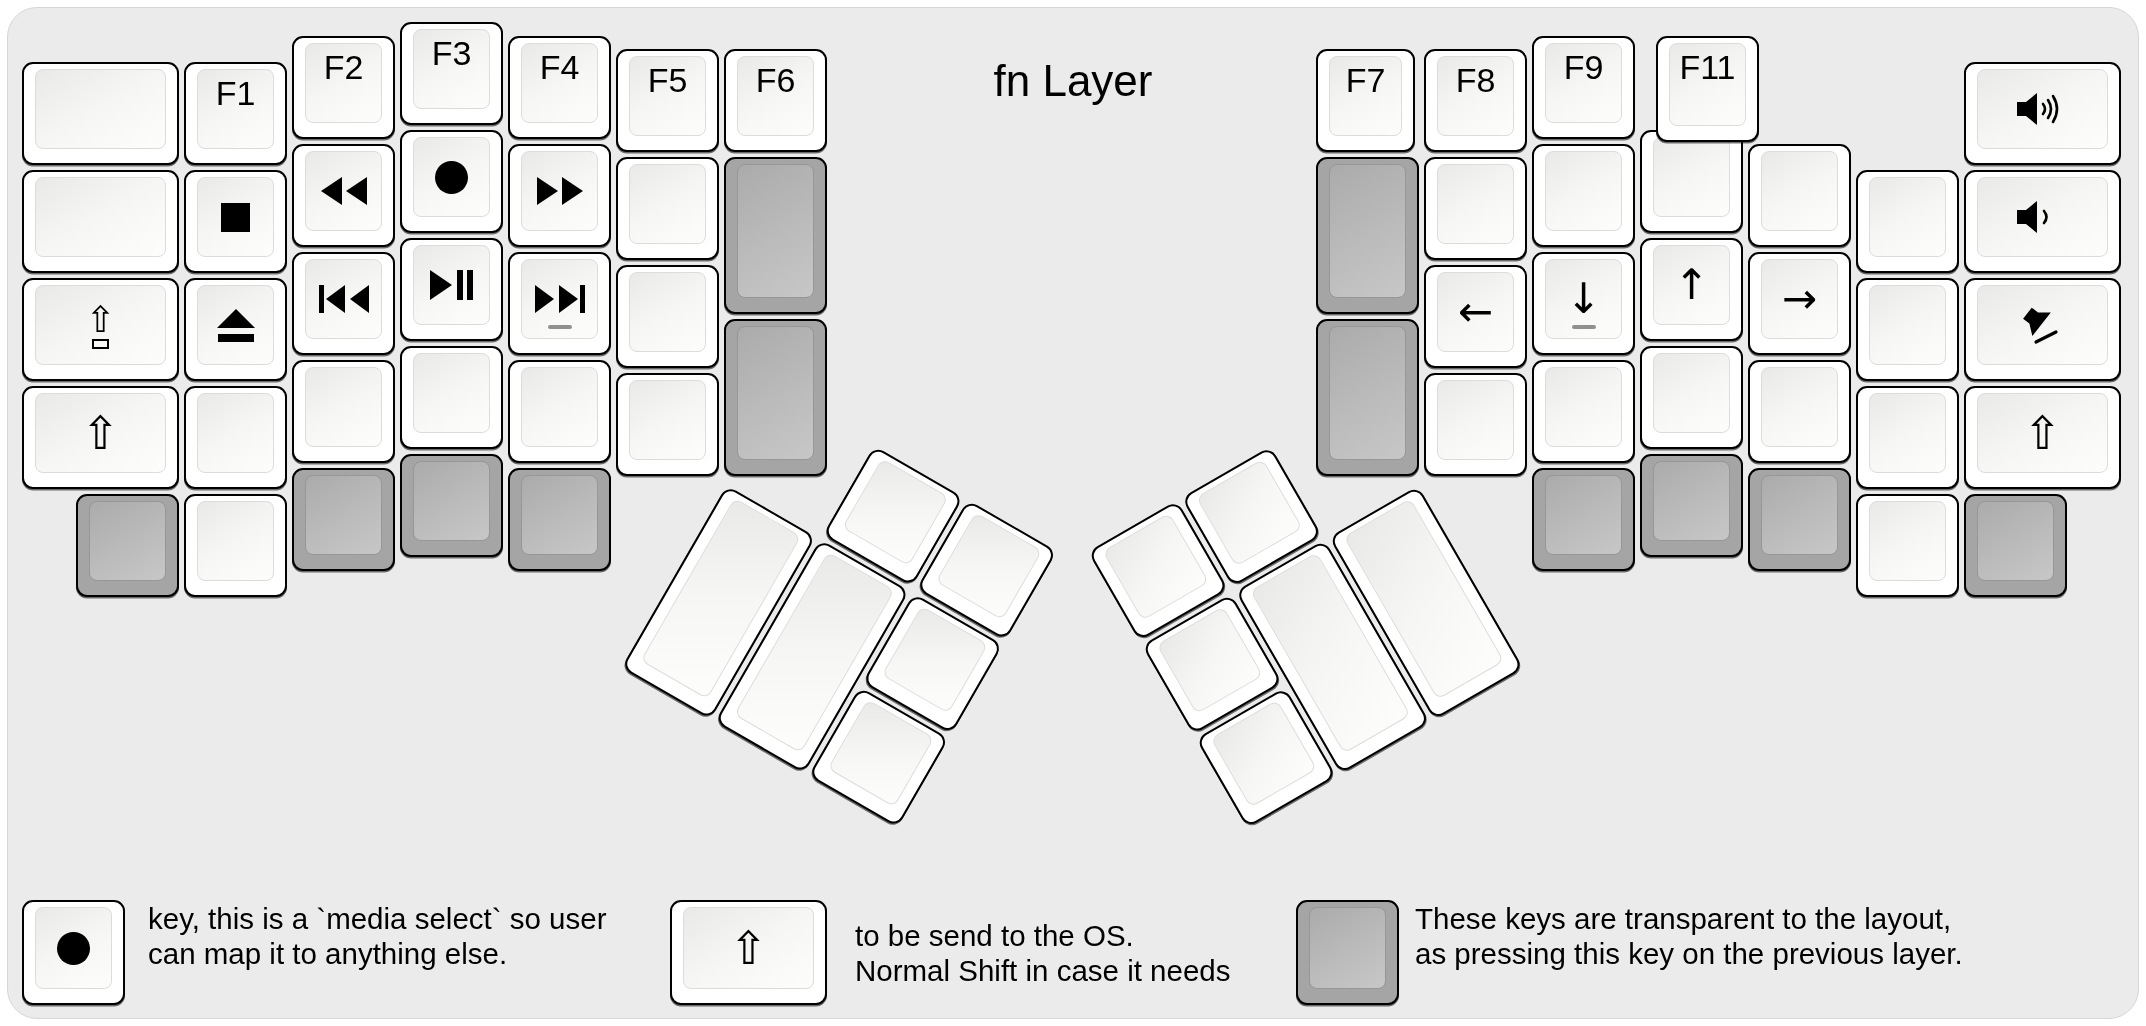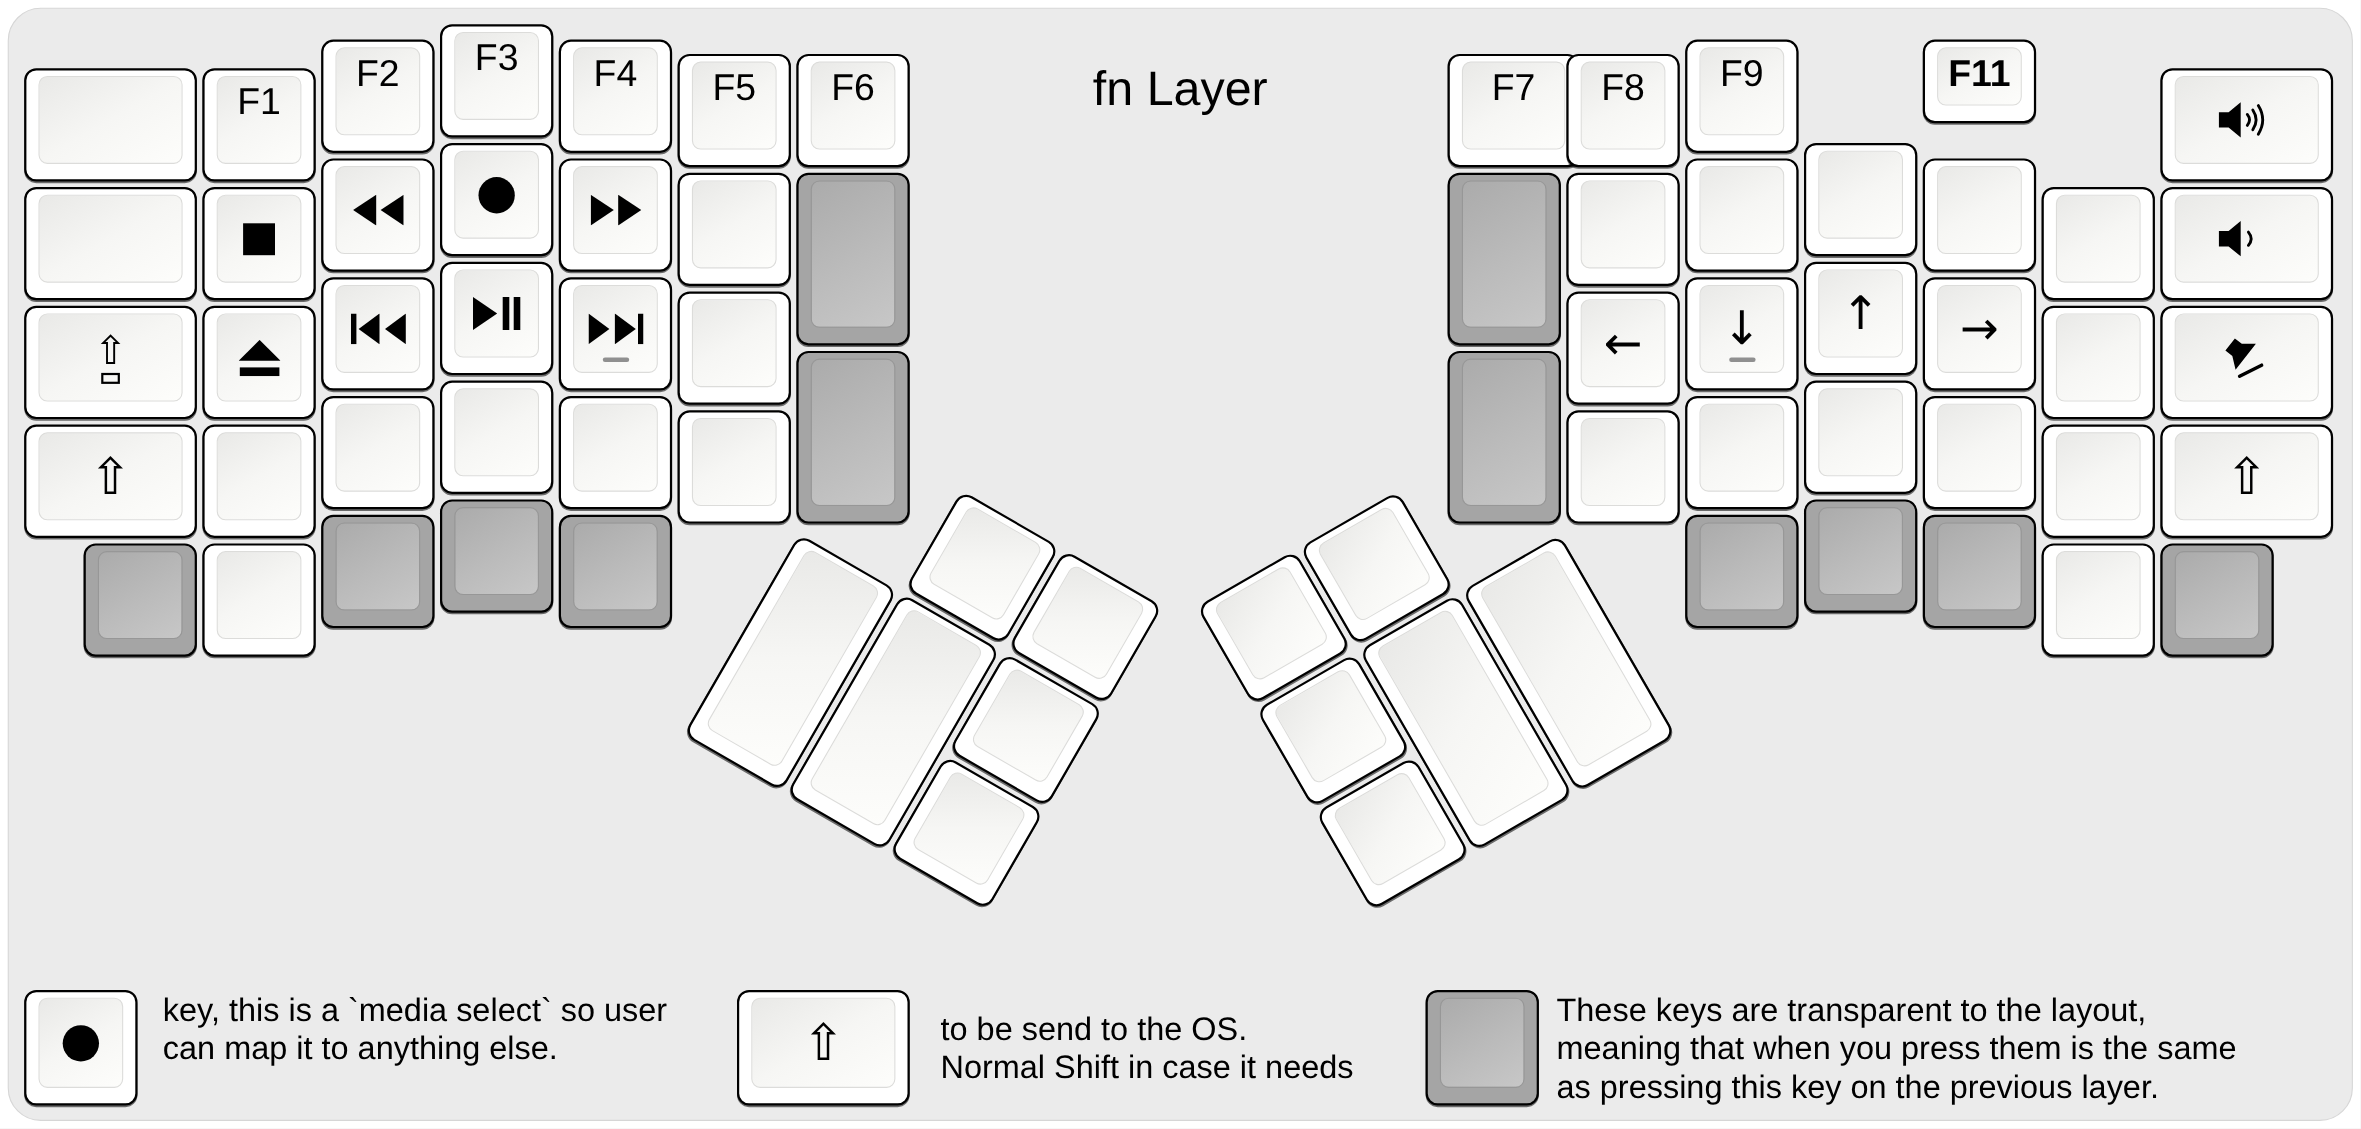--- a/index.html
+++ b/index.html
@@ -65,21 +65,20 @@
   <div class="legend-text" style="left:148px;top:901px">
     <div>key, this is a `media select` so user</div>
     <div>can map it to anything else.</div>
   </div>
   <div class="legend-text" style="left:855px;top:918px">
     <div>to be send to the OS.</div>
     <div>Normal Shift in case it needs</div>
   </div>
   <div class="legend-text" style="left:1415px;top:901px">
     <div>These keys are transparent to the layout,</div>
-    <div>meaning that when you press them is the same</div>
     <div>as pressing this key on the previous layer.</div>
   </div>
 <div class="key" style="left: 22px; top: 62px; width: 157px; height: 103px;">
       <div class="cap"></div>
     </div>
     <div class="key" style="left: 22px; top: 170px; width: 157px; height: 103px;">
       <div class="cap"></div>
     </div>
     <div class="key" style="left: 22px; top: 278px; width: 157px; height: 103px;">
       <div class="cap">
@@ -226,21 +225,21 @@
       <div class="cap">
         <div class="klabel">F6</div>
       </div>
     </div>
     <div class="key gray" style="left: 724px; top: 157px; width: 103px; height: 157px;">
       <div class="cap"></div>
     </div>
     <div class="key gray" style="left: 724px; top: 319px; width: 103px; height: 157px;">
       <div class="cap"></div>
     </div>
-    <div class="key" style="left: 1316px; top: 49px; width: 120px; height: 103px;">
+    <div class="key" style="left: 1316px; top: 49px; width: 99px; height: 103px;">
       <div class="cap">
         <div class="klabel">F7</div>
       </div>
     </div>
     <div class="key gray" style="left: 1316px; top: 157px; width: 103px; height: 157px;">
       <div class="cap"></div>
     </div>
     <div class="key gray" style="left: 1316px; top: 319px; width: 103px; height: 157px;">
       <div class="cap"></div>
     </div>
@@ -287,21 +286,21 @@
     <div class="key" style="left: 1640px; top: 238px; width: 103px; height: 103px;">
       <div class="cap">
         <span class="kicon">
           <span class="g-arrow">↑</span>
         </span>
       </div>
     </div>
     <div class="key" style="left: 1640px; top: 346px; width: 103px; height: 103px;">
       <div class="cap"></div>
     </div>
-    <div class="key" style="left: 1748px; top: 36px; width: 103px; height: 76px; font-weight: bold;">
+    <div class="key" style="left: 1656px; top: 36px; width: 103px; height: 106px;">
       <div class="cap">
         <div class="klabel">F11</div>
       </div>
     </div>
     <div class="key" style="left: 1748px; top: 144px; width: 103px; height: 103px;">
       <div class="cap"></div>
     </div>
     <div class="key" style="left: 1748px; top: 252px; width: 103px; height: 103px;">
       <div class="cap">
         <span class="kicon">

